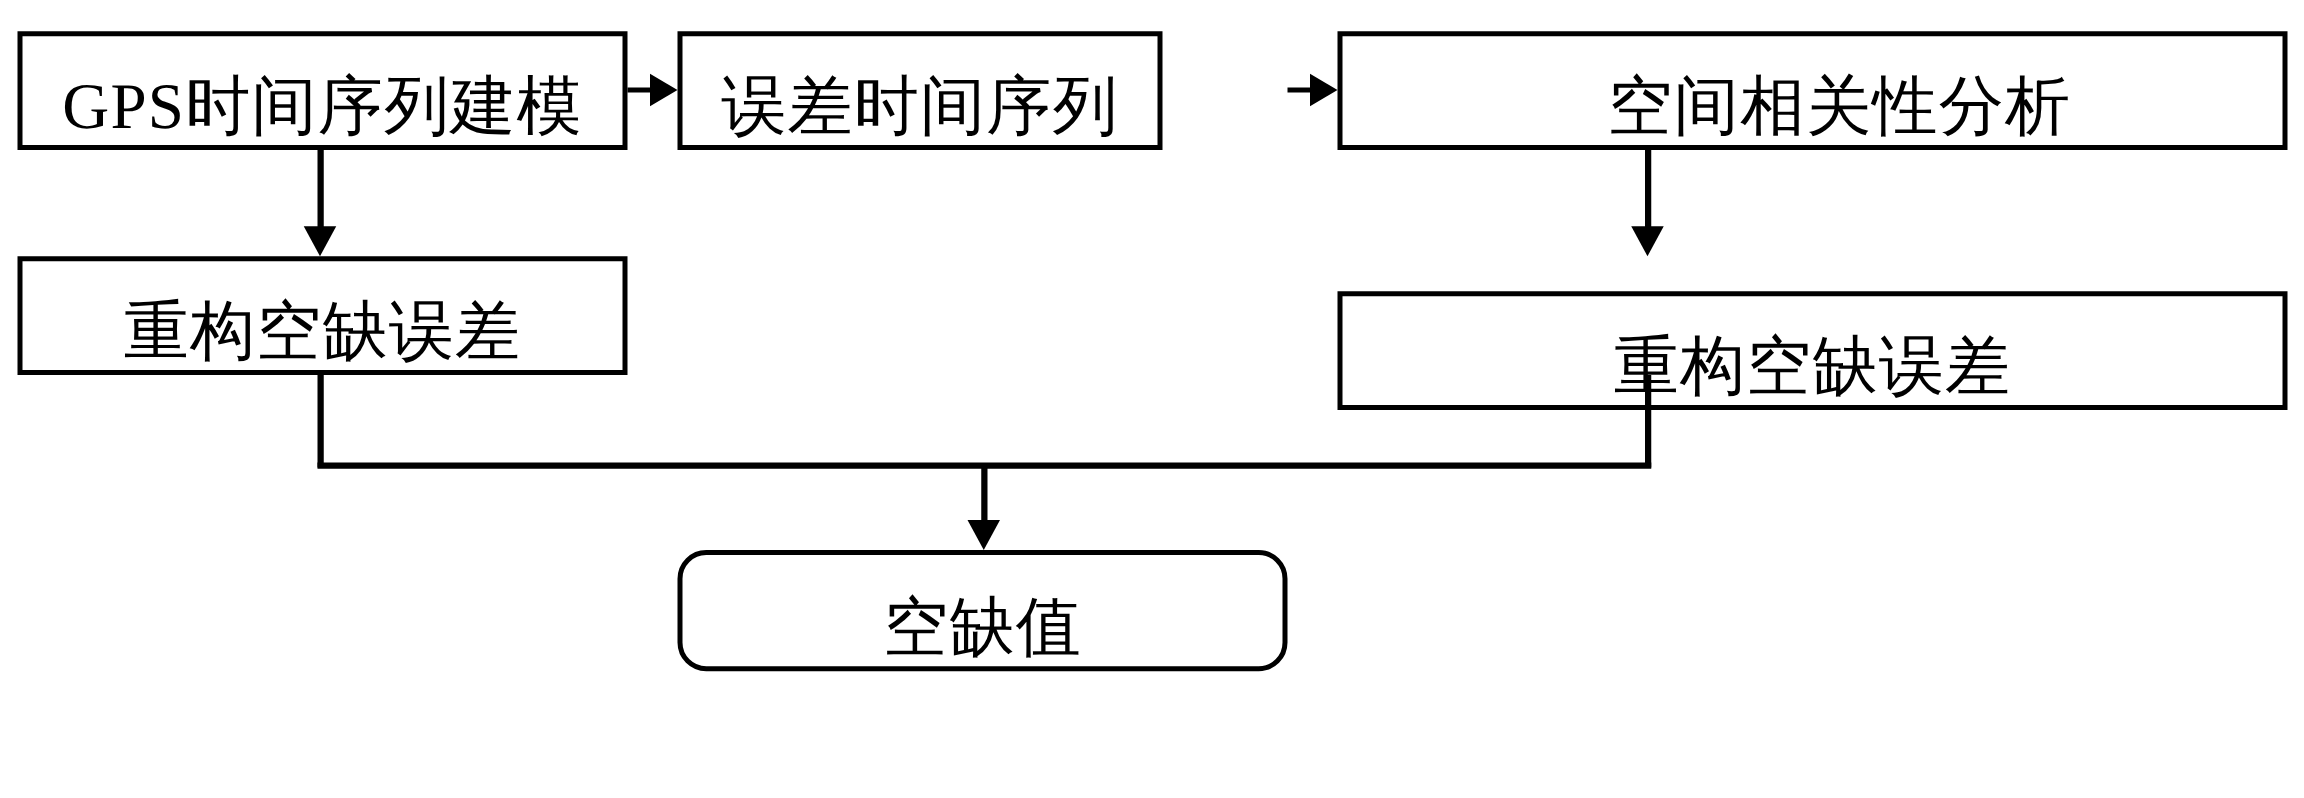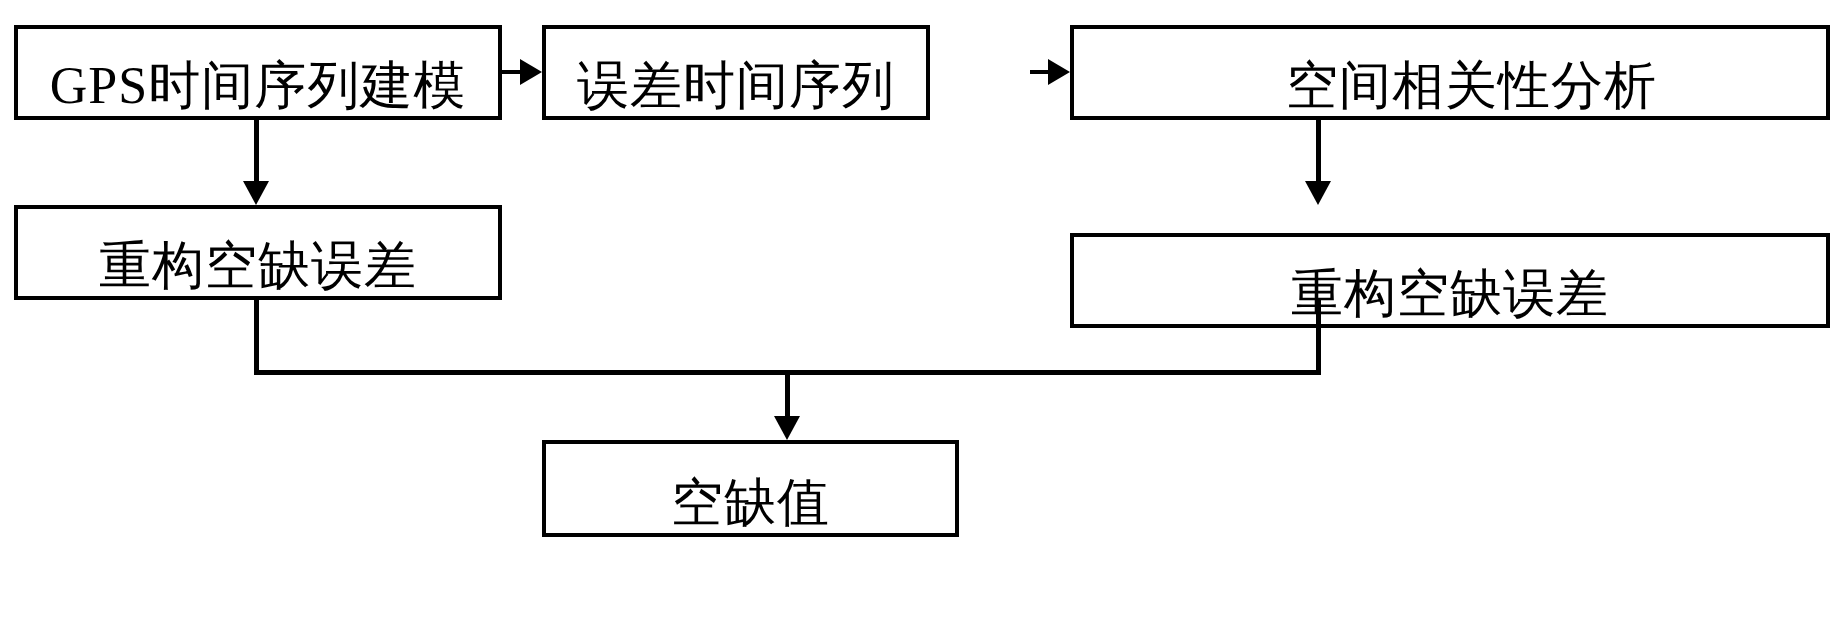--- a/index.html
+++ b/index.html
@@ -37,21 +37,21 @@
     padding-bottom: 4px;
   }
   
   #node-gps-model      { left: 14px;   top: 25px;  width: 488px; height: 95px; }
   #node-error-series   { left: 542px;  top: 25px;  width: 388px; height: 95px; }
   #node-spatial-corr   { left: 1070px; top: 25px;  width: 760px; height: 95px; padding-left: 43px; }
   
   #node-gap-model-val  { left: 14px;   top: 205px; width: 488px; height: 95px; }
   #node-recon-gap-err  { left: 1070px; top: 205px; width: 760px; height: 95px; margin-top: 28px; }
   
-  #node-gap-value      { left: 542px;  top: 440px; width: 417px; height: 97px; }
+  #node-gap-value      { left: 542px;  top: 440px; width: 488px; height: 97px; border-radius: 23px; }
 
   
   .hline {
     position: absolute;
     height: 4px;
     background: #000000;
   }
   .vline {
     position: absolute;
     width: 4px;

